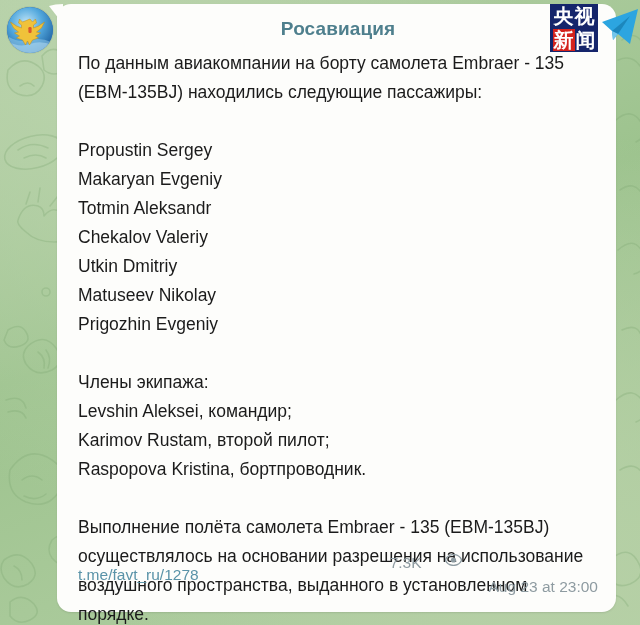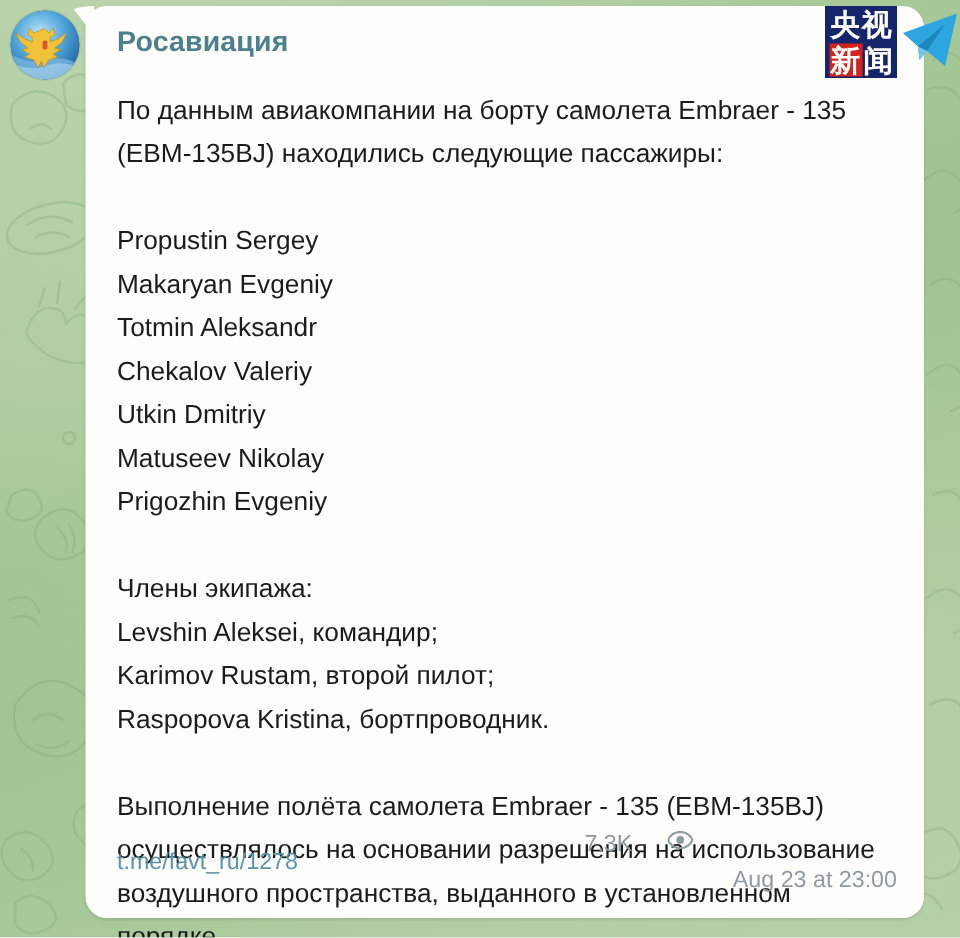--- a/index.html
+++ b/index.html
@@ -73,21 +73,22 @@
     overflow: hidden;
   }
   .bubble-tail svg { display:block; }
 
   .channel-title {
     color: #4e7f8d;
     font-size: 19px;
     font-weight: 700;
     letter-spacing: .1px;
     line-height: 22px;
-    margin: 0 0 19px 0;
+    margin: 0 0 9px 0;
+    text-align: center;
   }
 
   .msg-text {
     color: #1b1b1b;
     font-size: 17.5px;
     line-height: 29px;
     white-space: pre-wrap;
     margin: 0;
     max-width: 516px;
   }

